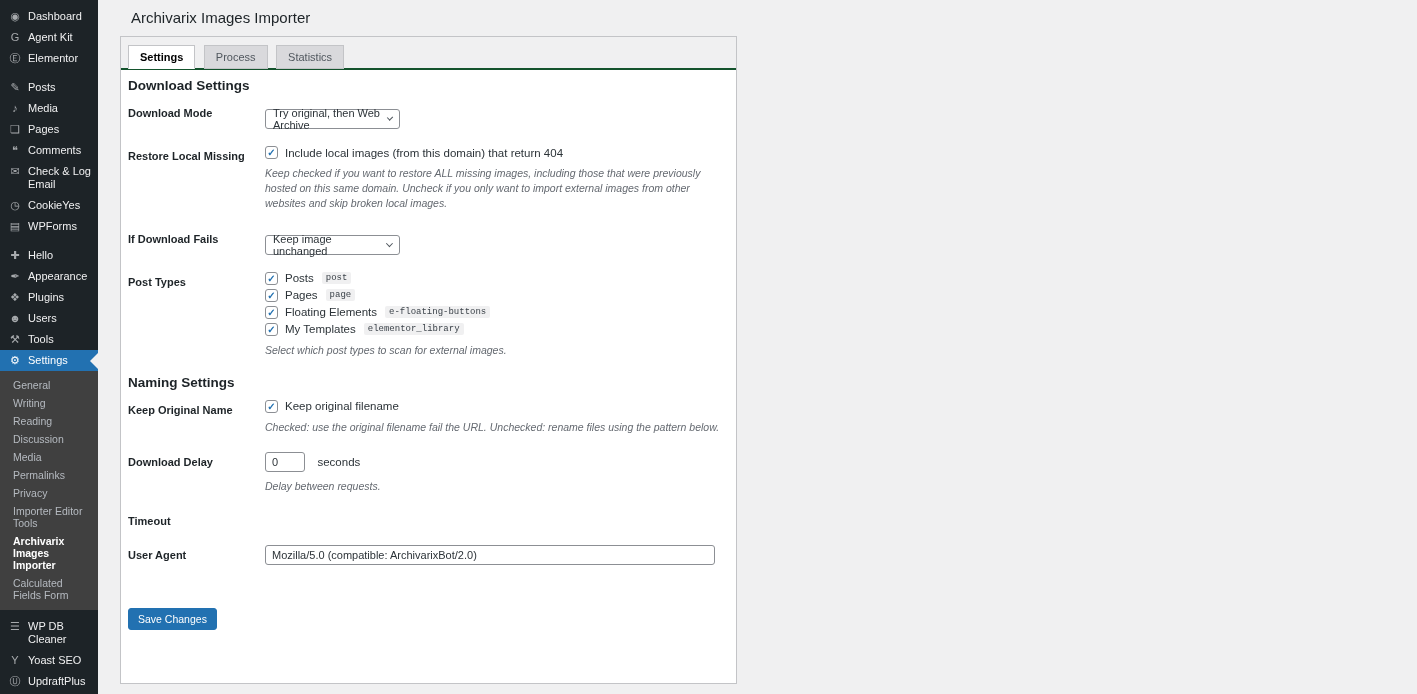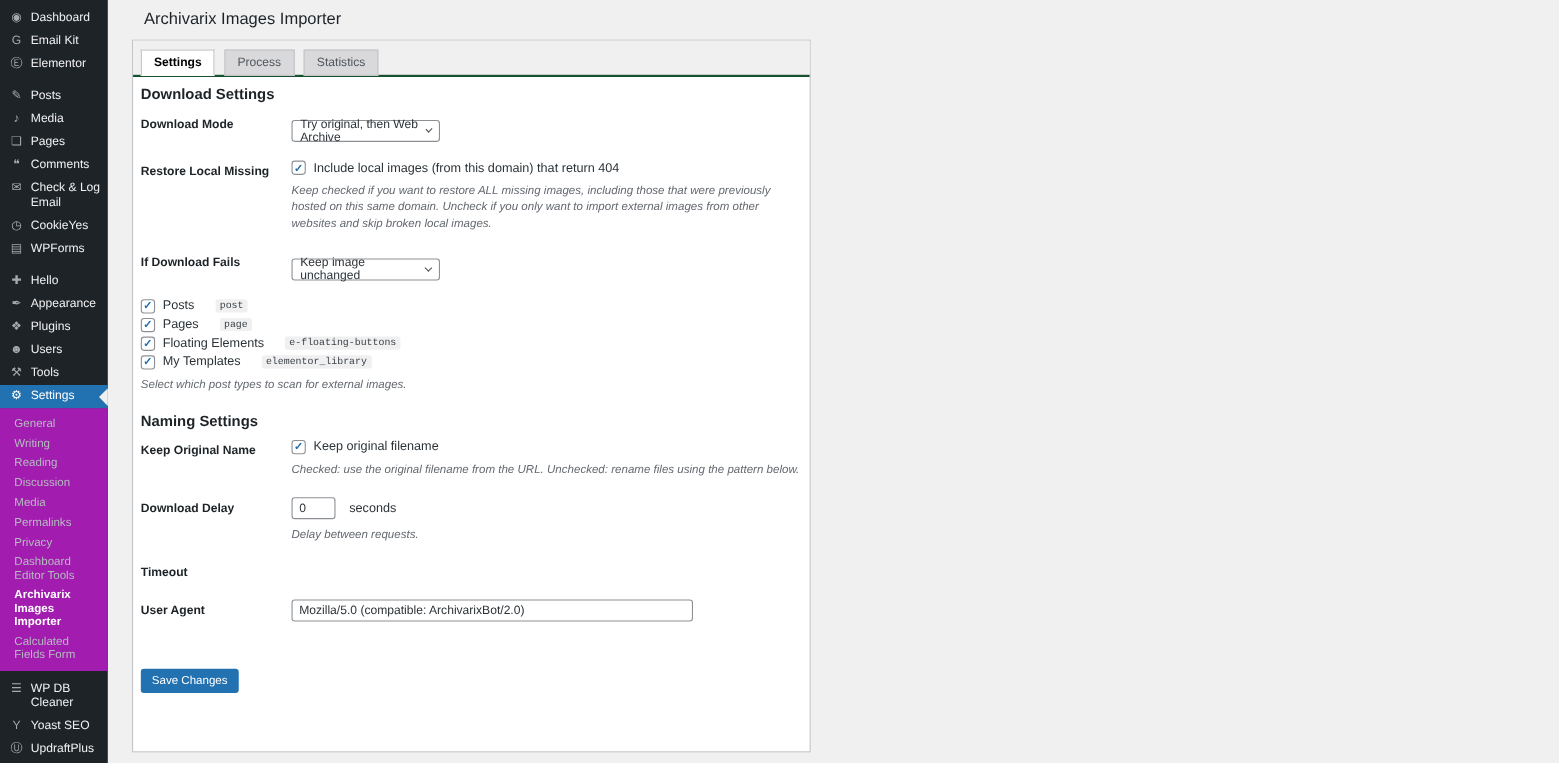--- a/index.html
+++ b/index.html
@@ -9,21 +9,21 @@
   
   .sidebar { width:98px; flex:0 0 98px; background:#1d2327; color:#f0f0f1; height:694px; padding-top:6px; position:relative; }
   .mi { display:flex; align-items:flex-start; padding:4px 6px 4px 8px; font-size:11px; line-height:13px; cursor:pointer; }
   .mi .ico { width:14px; flex:0 0 14px; margin-right:6px; color:#a7aaad; font-size:11px; line-height:13px; text-align:center; }
   .mi .lbl { color:#f0f0f1; }
   .mi.active { background:#2271b1; position:relative; }
   .mi.active .ico, .mi.active .lbl { color:#fff; }
   .mi.active::after { content:""; position:absolute; right:0; top:50%; margin-top:-8px;
       border:8px solid transparent; border-right-color:#f0f0f1; }
   .gap { height:8px; }
-  .submenu { background:#a21caf; padding:5px 0 6px; }
+  .submenu { background:#404040; padding:5px 0 6px; }
   .smi { padding:3px 8px 3px 13px; font-size:10.5px; line-height:12px; color:#b5bac0; cursor:pointer; }
   .smi.current { color:#fff; font-weight:bold; }
   .plugin-group { padding-top:6px; }
 
   
   .main { flex:1; padding:9px 0 0 22px; }
   .page-title { margin:0 0 0 11px; font-size:15px; font-weight:400; color:#1d2327; }
   .card { margin-top:10px; width:617px; min-height:648px; background:#fff; border:1px solid #c3c4c7; }
 
   .tabbar { background:#f0f0f1; border-bottom:2px solid #14532d; padding:8px 0 0 3px; }
@@ -42,42 +42,42 @@
       background:#fff; border:1px solid #8c8f94; border-radius:3px; padding:0 7px; font-size:11px; color:#2c3338; cursor:pointer; }
   .chev { width:5px; height:5px; border-right:1.5px solid #50575e; border-bottom:1.5px solid #50575e;
       transform:rotate(45deg); margin-top:-3px; margin-left:6px; }
 
   .cbrow { display:flex; align-items:center; margin-bottom:4px; }
   .cb { width:13px; height:13px; flex:0 0 13px; background:#fff; border:1px solid #8c8f94; border-radius:3px;
       display:inline-flex; align-items:center; justify-content:center; font-size:10px; font-weight:bold; color:#2271b1;
       margin-right:7px; cursor:pointer; }
   .cblabel { font-size:11.5px; color:#2c3338; }
   .codetag { font-family:"Liberation Mono","DejaVu Sans Mono",monospace; font-size:9px; color:#3c434a;
-      background:#f0f0f1; padding:1px 4px; border-radius:2px; margin-left:19px; }
+      background:#f0f0f1; padding:1px 4px; border-radius:2px; margin-left:8px; }
 
   .tinput { height:20px; border:1px solid #8c8f94; border-radius:3px; font-size:11px; color:#2c3338;
       padding:0 6px; font-family:"Liberation Sans",sans-serif; background:#fff; }
   .num { width:40px; }
-  .wide { width:365px; }
+  .wide { width:450px; }
   .unit { font-size:11.5px; color:#2c3338; margin-left:8px; }
 
   .btn-primary { display:inline-block; background:#2271b1; border:1px solid #2271b1; color:#fff; font-size:10.5px;
       padding:4px 9px; border-radius:3px; margin-top:26px; cursor:pointer; font-family:"Liberation Sans",sans-serif; }
 </style>
 </head>
 <body>
 
 <div class="sidebar">
   <div class="mi">
     <span class="ico">◉</span>
     <span class="lbl">Dashboard</span>
   </div>
   <div class="mi">
     <span class="ico">G</span>
-    <span class="lbl">Email Kit</span>
+    <span class="lbl">Agent Kit</span>
   </div>
   <div class="mi">
     <span class="ico">Ⓔ</span>
     <span class="lbl">Elementor</span>
   </div>
 
   <div class="gap"></div>
 
   <div class="mi">
     <span class="ico">✎</span>
@@ -137,21 +137,21 @@
   </div>
 
   <div class="submenu">
     <div class="smi">General</div>
     <div class="smi">Writing</div>
     <div class="smi">Reading</div>
     <div class="smi">Discussion</div>
     <div class="smi">Media</div>
     <div class="smi">Permalinks</div>
     <div class="smi">Privacy</div>
-    <div class="smi">Dashboard Editor Tools</div>
+    <div class="smi">Importer Editor Tools</div>
     <div class="smi current">Archivarix Images Importer</div>
     <div class="smi">Calculated Fields Form</div>
   </div>
 
   <div class="plugin-group">
     <div class="mi">
       <span class="ico">☰</span>
       <span class="lbl">WP DB Cleaner</span>
     </div>
     <div class="mi">
@@ -208,20 +208,21 @@
         <div class="flabel">If Download Fails</div>
         <div class="fvalue">
           <div class="select-box">
             <span>Keep image unchanged</span>
             <span class="chev"></span>
           </div>
         </div>
       </div>
 
       <div class="row">
+        <div class="flabel">Post Types</div>
         <div class="fvalue">
           <div class="cbrow">
             <span class="cb">✓</span>
             <span class="cblabel">Posts</span>
             <span class="codetag">post</span>
           </div>
           <div class="cbrow">
             <span class="cb">✓</span>
             <span class="cblabel">Pages</span>
             <span class="codetag">page</span>
@@ -242,21 +243,21 @@
 
       <div class="sec-title">Naming Settings</div>
 
       <div class="row">
         <div class="flabel">Keep Original Name</div>
         <div class="fvalue">
           <div class="cbrow">
             <span class="cb">✓</span>
             <span class="cblabel">Keep original filename</span>
           </div>
-          <div class="desc">Checked: use the original filename from the URL. Unchecked: rename files using the pattern below.</div>
+          <div class="desc">Checked: use the original filename fail the URL. Unchecked: rename files using the pattern below.</div>
         </div>
       </div>
 
 
       <div class="row">
         <div class="flabel">Download Delay</div>
         <div class="fvalue">
           <div>
             <input class="tinput num" type="text" value="0" style="">
             <span class="unit">seconds</span>

